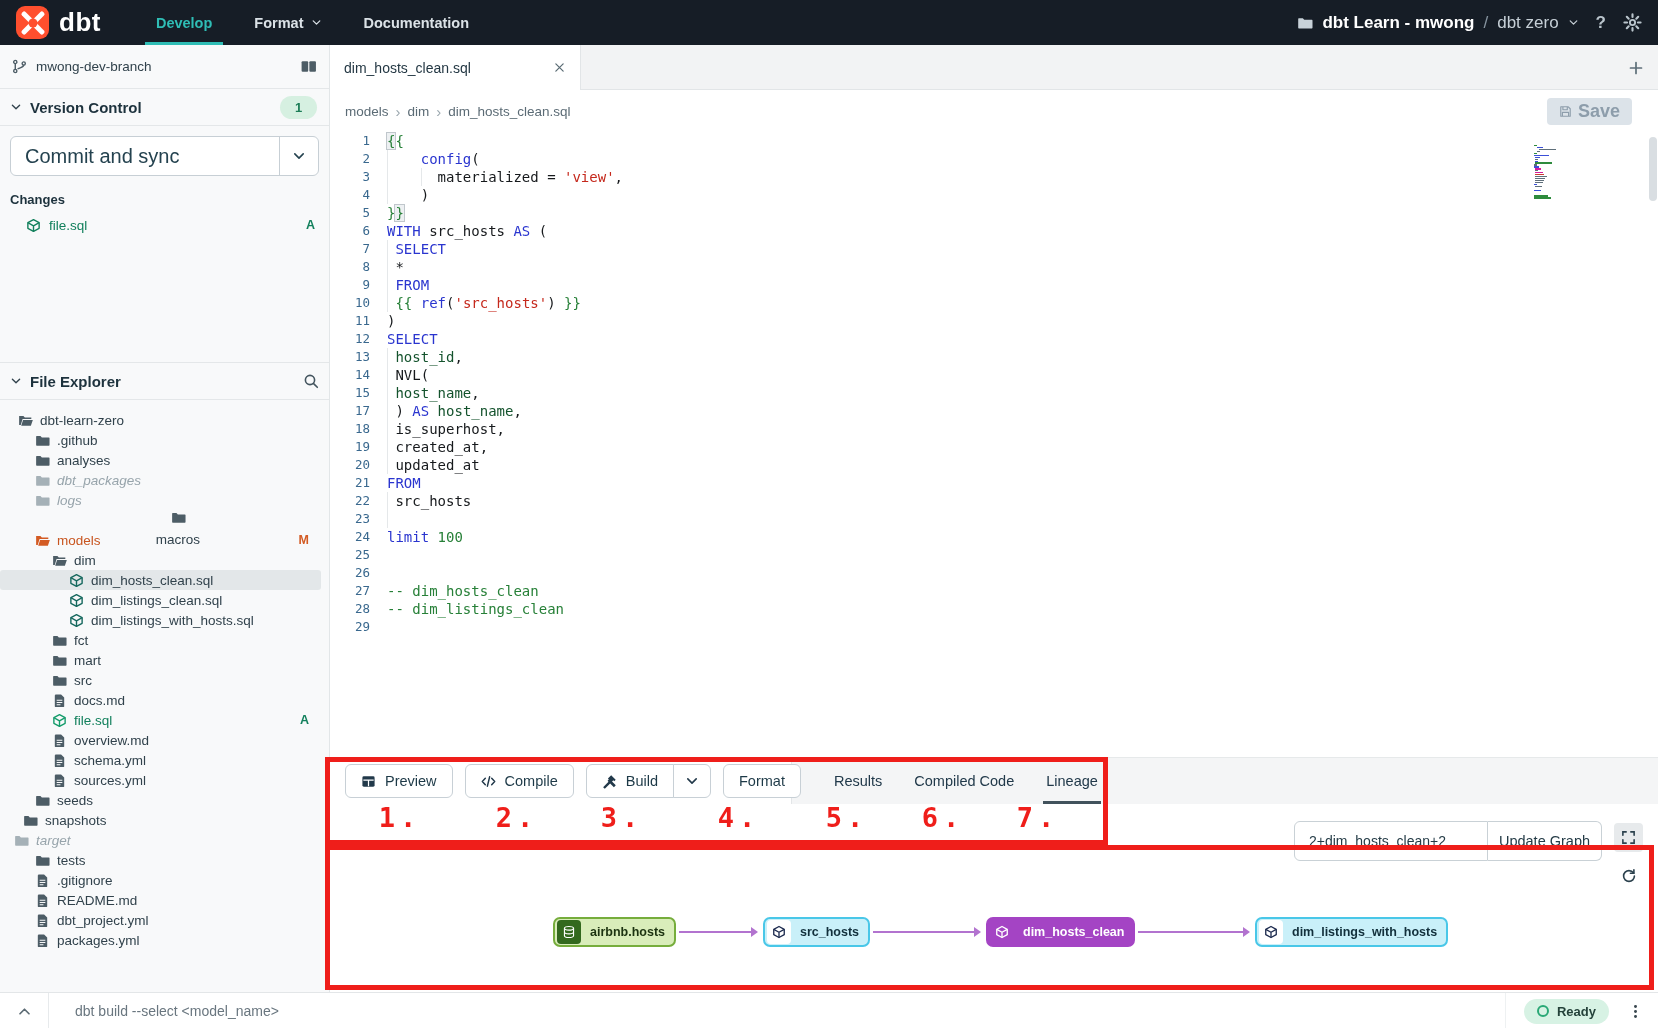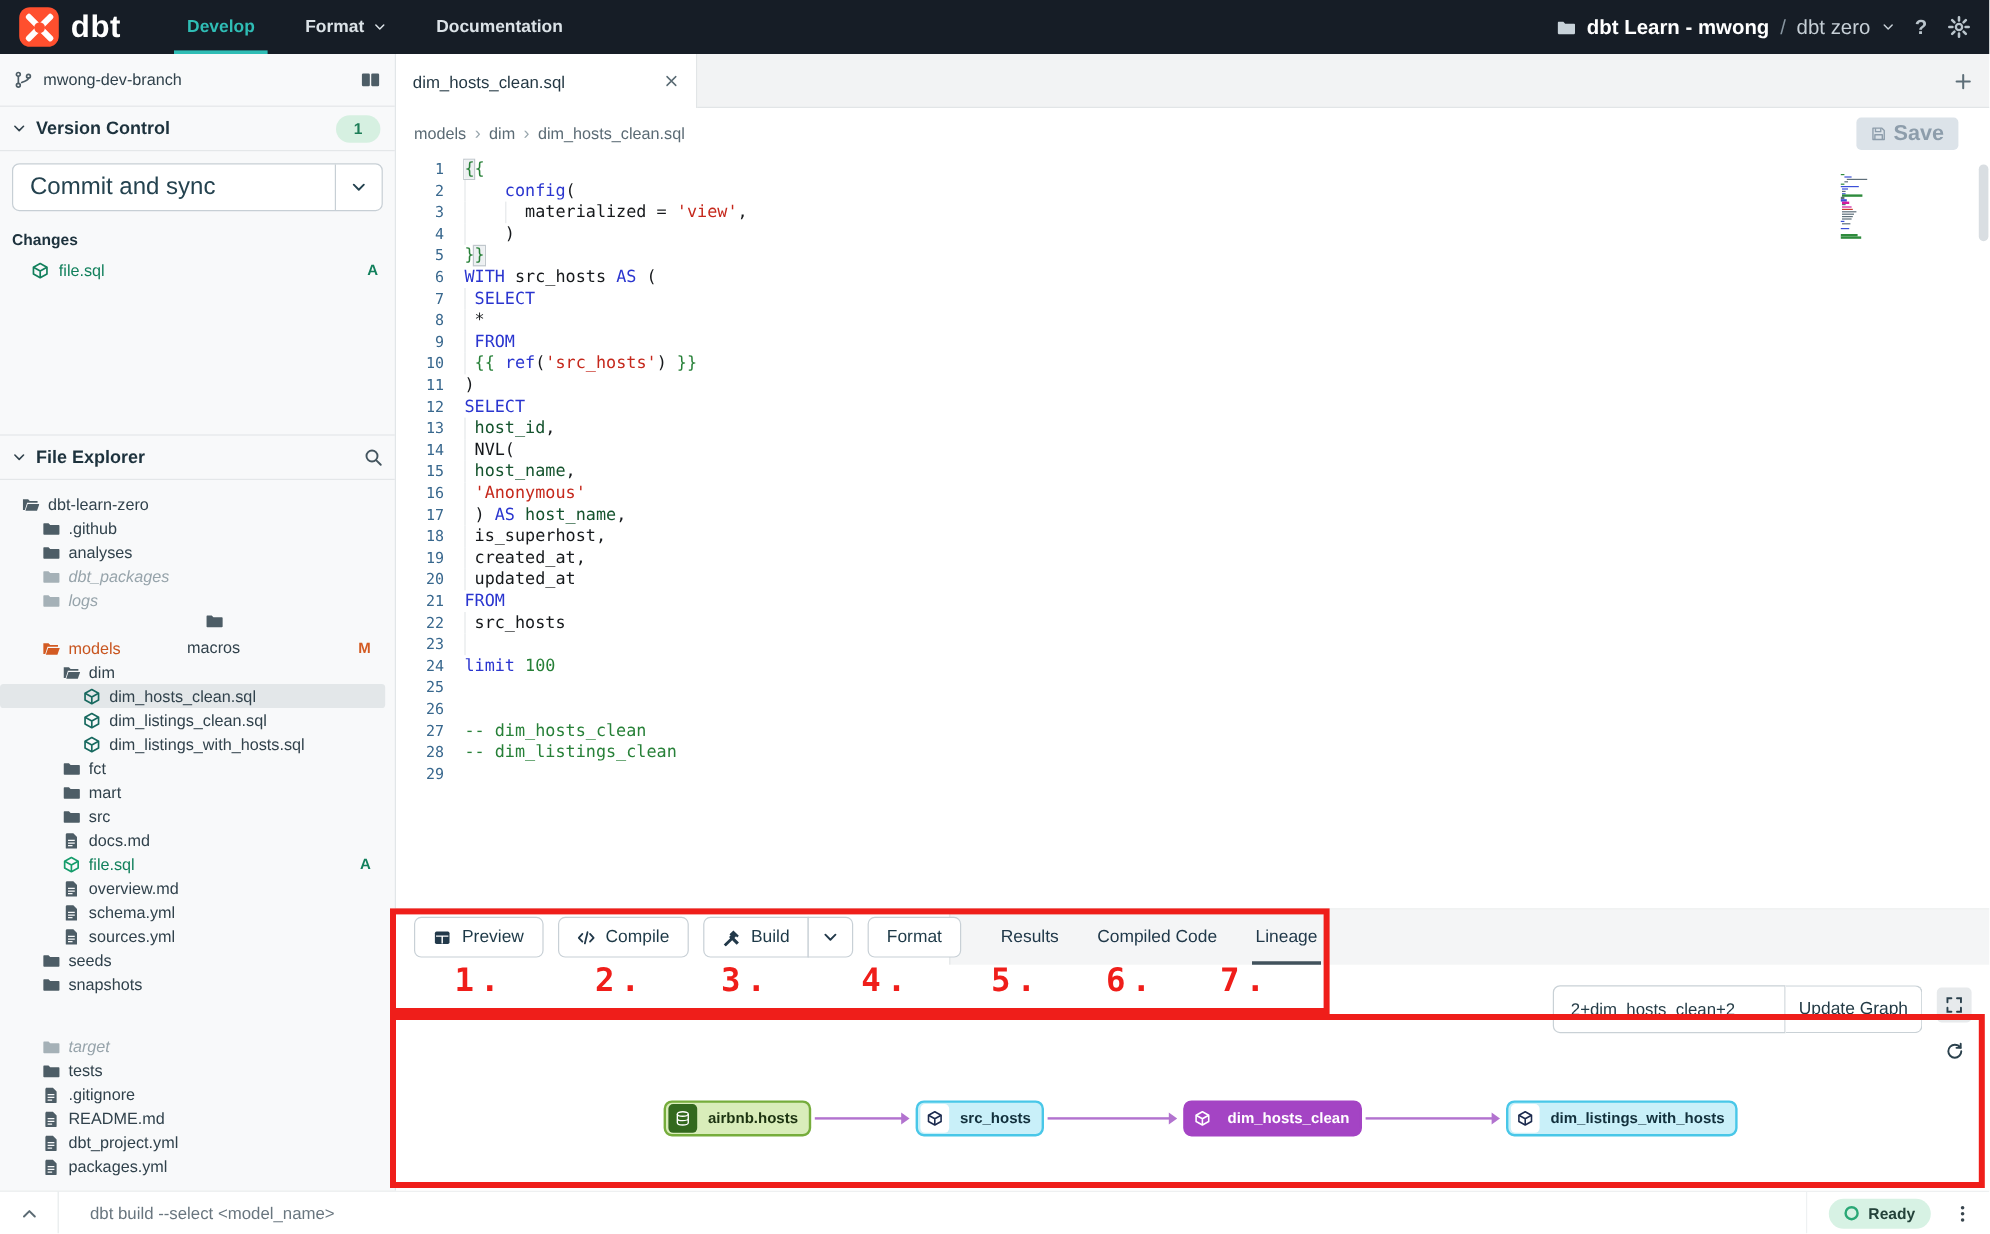--- a/index.html
+++ b/index.html
@@ -446,27 +446,27 @@
                 <use href="#i-file"></use>
               </svg>
               <span class="tlb">sources.yml</span>
             </div>
             <div class="trow" style="padding-left: 35px;">
               <svg class="tic ic" viewBox="0 0 16 16">
                 <use href="#i-folder"></use>
               </svg>
               <span class="tlb">seeds</span>
             </div>
-            <div class="trow" style="padding-left: 35px;">
+            <div class="trow" style="padding-left: 23px;">
               <svg class="tic ic" viewBox="0 0 16 16">
                 <use href="#i-folder"></use>
               </svg>
               <span class="tlb">snapshots</span>
             </div>
-            <div class="trow muted" style="padding-left: 35px; margin-top: 32px;">
+            <div class="trow muted" style="padding-left: 14px;">
               <svg class="tic ic" viewBox="0 0 16 16">
                 <use href="#i-folder"></use>
               </svg>
               <span class="tlb">target</span>
             </div>
             <div class="trow" style="padding-left: 35px;">
               <svg class="tic ic" viewBox="0 0 16 16">
                 <use href="#i-folder"></use>
               </svg>
               <span class="tlb">tests</span>
@@ -584,24 +584,20 @@
               <span class="ln">13</span>
               <span class="ct"><span class="gd" style="left:calc(17px + 0ch)"></span><span class="tk-p"> </span><span class="tk-v">host_id</span><span class="tk-p">,</span></span>
             </div>
             <div class="cl">
               <span class="ln">14</span>
               <span class="ct"><span class="gd" style="left:calc(17px + 0ch)"></span><span class="tk-p"> NVL(</span></span>
             </div>
             <div class="cl">
               <span class="ln">15</span>
               <span class="ct"><span class="gd" style="left:calc(17px + 0ch)"></span><span class="tk-p"> </span><span class="tk-v">host_name</span><span class="tk-p">,</span></span>
-            </div>
-            <div class="cl">
-              <span class="ln">16</span>
-              <span class="ct"><span class="gd" style="left:calc(17px + 0ch)"></span><span class="tk-p"> </span><span class="tk-s">'Anonymous'</span></span>
             </div>
             <div class="cl">
               <span class="ln">17</span>
               <span class="ct"><span class="gd" style="left:calc(17px + 0ch)"></span><span class="tk-p"> ) </span><span class="tk-k">AS</span><span class="tk-p"> </span><span class="tk-v">host_name</span><span class="tk-p">,</span></span>
             </div>
             <div class="cl">
               <span class="ln">18</span>
               <span class="ct"><span class="gd" style="left:calc(17px + 0ch)"></span><span class="tk-p"> is_superhost,</span></span>
             </div>
             <div class="cl">

